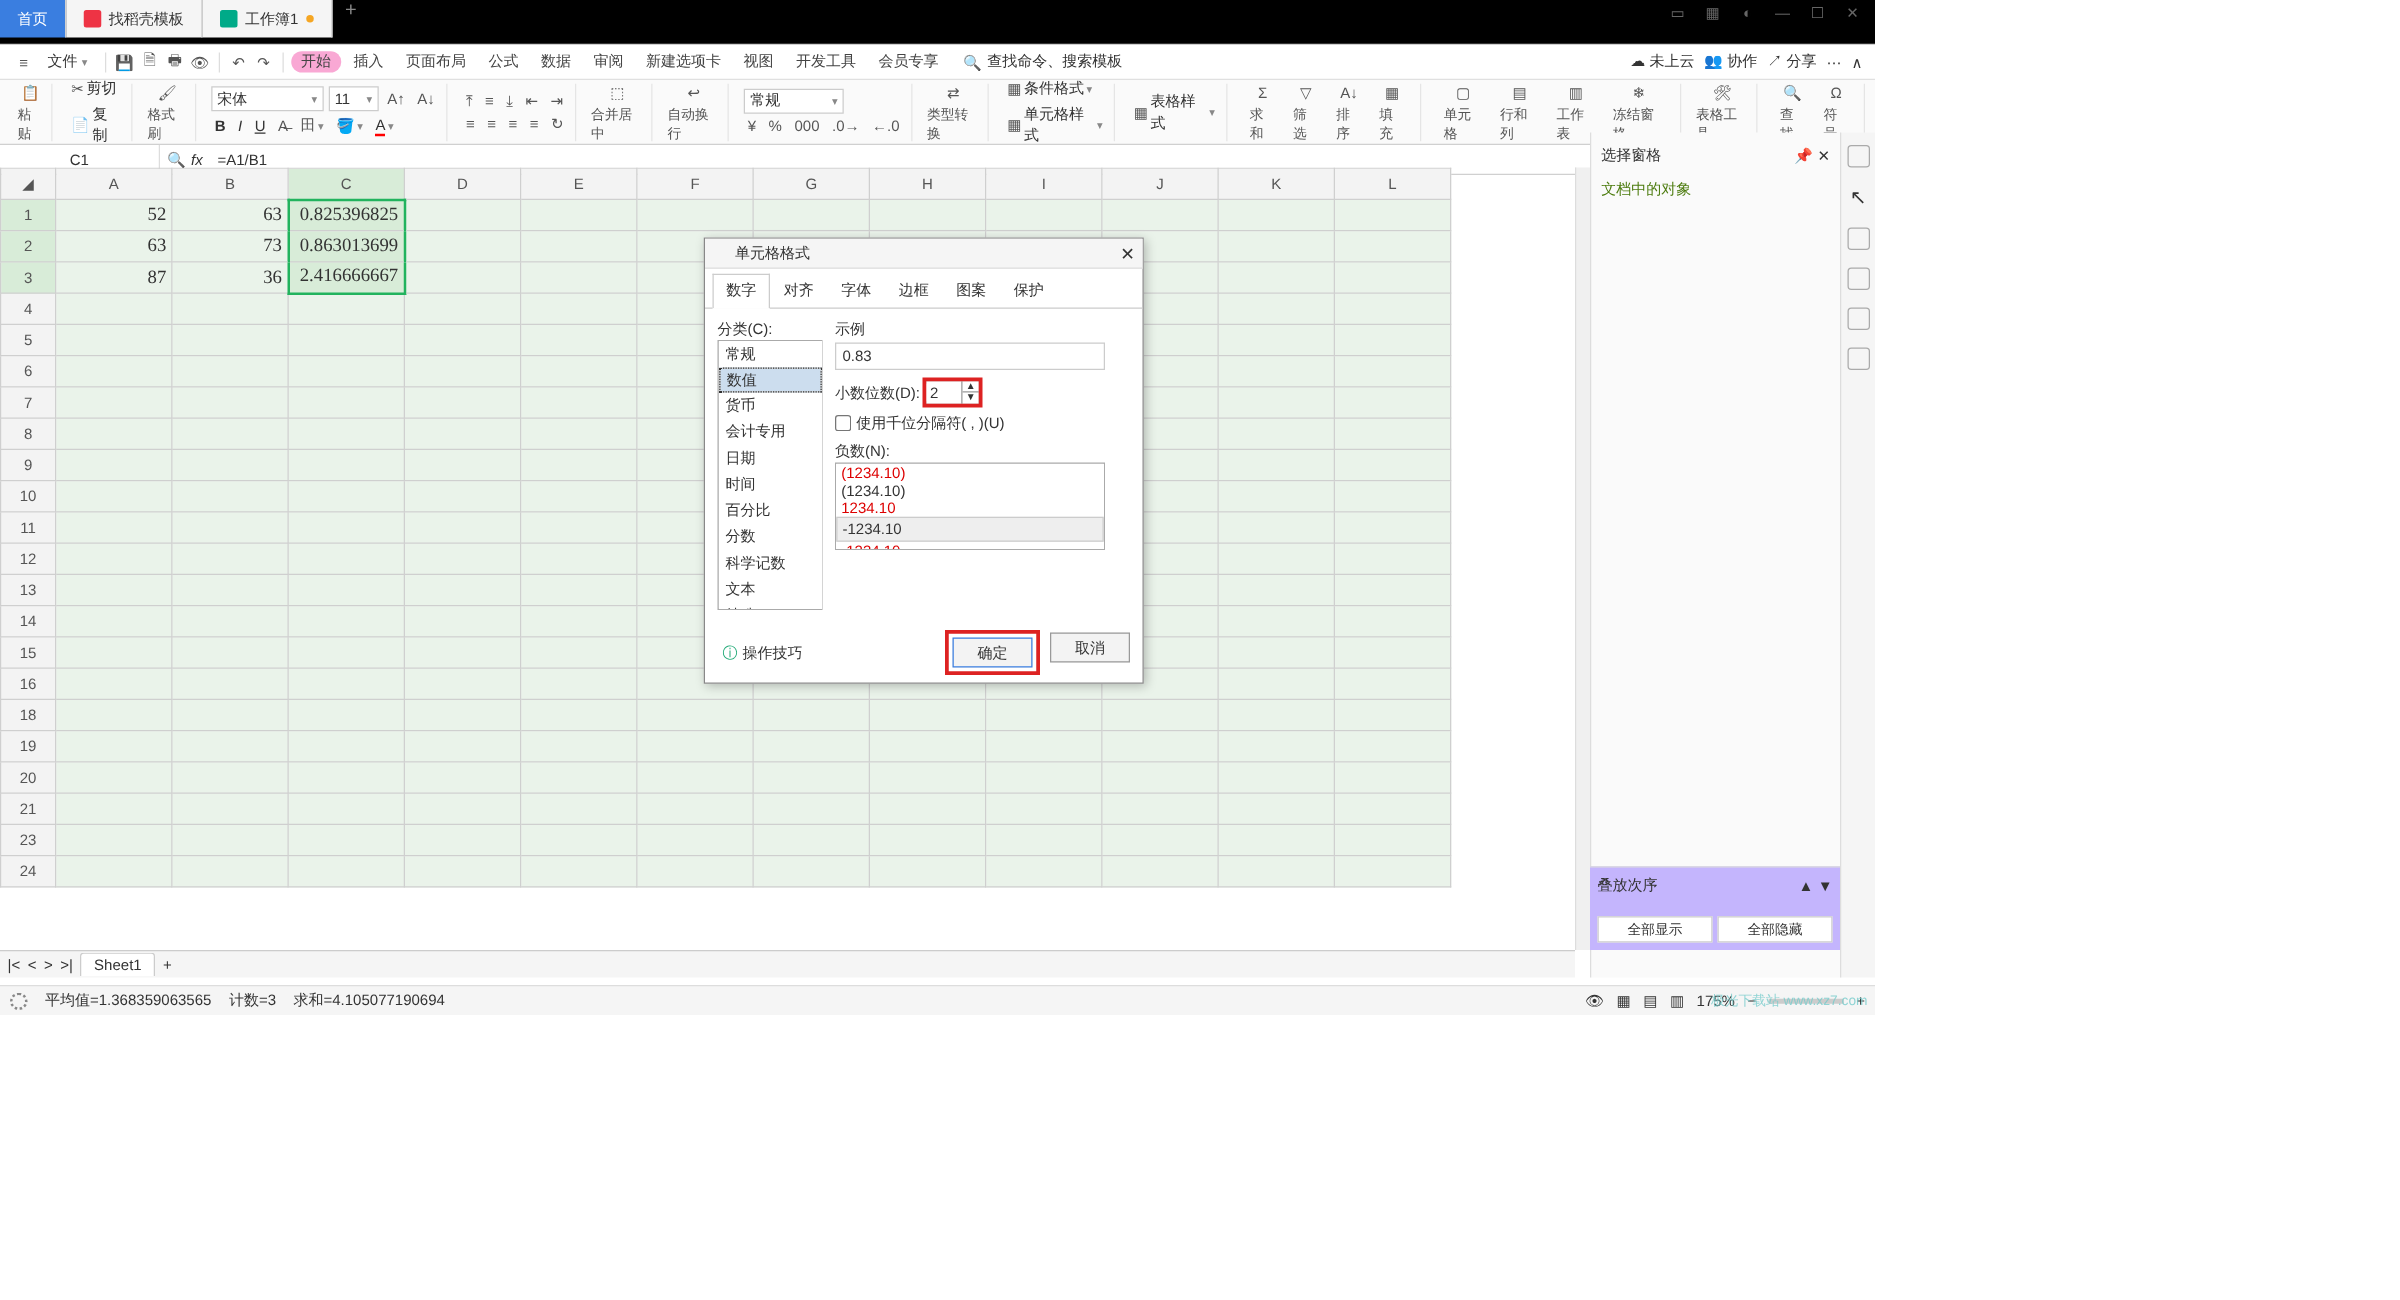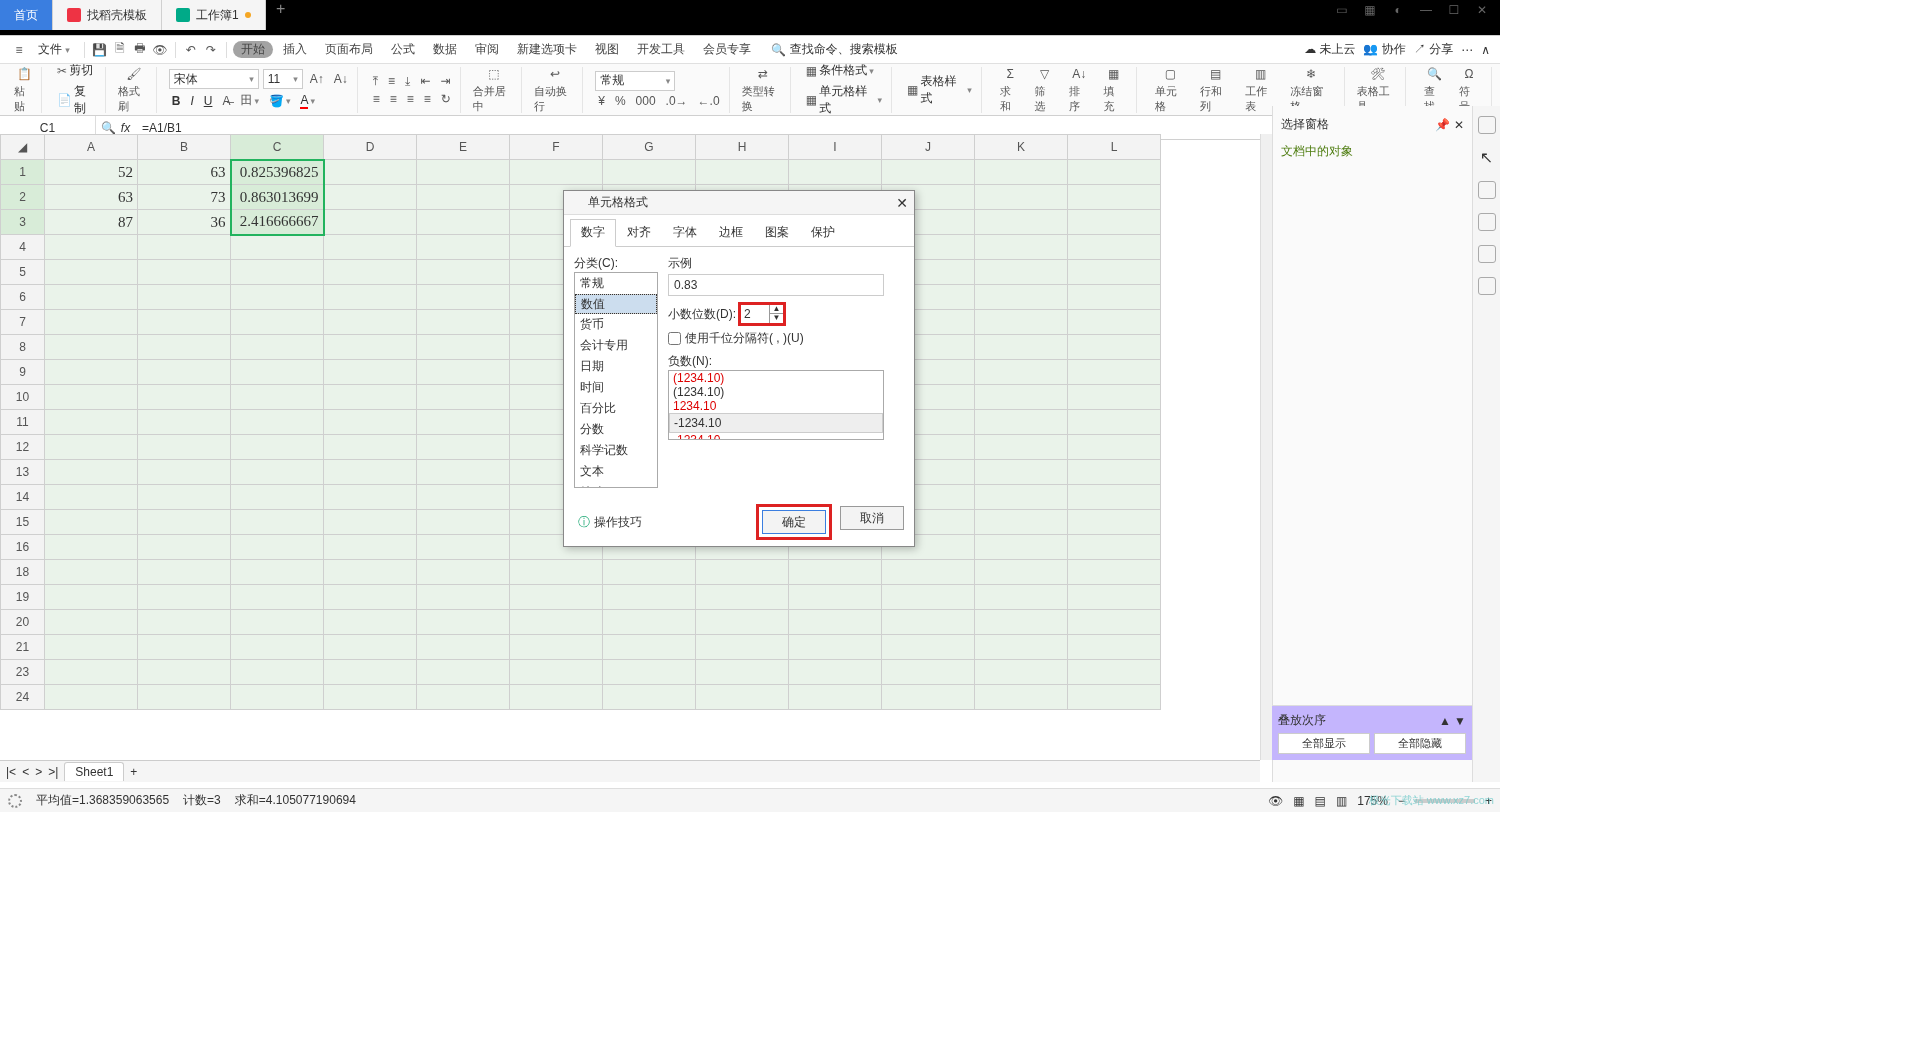--- a/index.html
+++ b/index.html
@@ -9,33 +9,33 @@
 .title-tab.home{background:#3a7ee0;color:#fff}
 .title-tab .dot{width:6px;height:6px;border-radius:50%;background:#f5a623}
 .title-tab .icon-sq{width:14px;height:14px;background:#0a8;border-radius:2px}
 .title-tab .icon-rd{width:14px;height:14px;background:#e34;border-radius:2px}
 .plus-tab{width:30px;text-align:center;color:#888;font-size:16px}
 .win-controls{margin-left:auto;display:flex;gap:4px;padding-right:6px;align-items:center}
 .win-btn{width:24px;height:20px;display:flex;align-items:center;justify-content:center;color:#666}
 .menu-row{height:28px;display:flex;align-items:center;padding:0 10px;gap:2px;border-bottom:1px solid #e0e0e0}
 .mini-icon{width:18px;height:18px;display:inline-flex;align-items:center;justify-content:center;color:#555}
 .menu-row .sep{width:1px;height:16px;background:#ddd;margin:0 4px}
-.pill{background:#a3a3a3;color:#fff;padding:3px 10px;border-radius:10px}
+.pill{background:#f9a8d4;color:#fff;padding:3px 10px;border-radius:10px}
 .menu-item{padding:0 8px;color:#444;cursor:pointer}
 .search-menu{color:#999;margin-left:10px;display:flex;align-items:center;gap:4px}
 .menu-right{margin-left:auto;display:flex;gap:8px;align-items:center;color:#555}
 .ribbon{height:52px;display:flex;align-items:center;padding:4px 8px;gap:6px;border-bottom:1px solid #d0d0d0;background:#fafafa}
 .rgroup{display:flex;flex-direction:column;align-items:center;gap:2px;padding:0 6px;border-right:1px solid #e5e5e5;height:46px;justify-content:center}
 .rgroup.row{flex-direction:row}
 .rlabel{font-size:11px;color:#555}
 .rbtn{display:flex;align-items:center;gap:2px;color:#555;padding:1px 3px}
 .dd{font-size:9px;color:#888}
 .sel{border:1px solid #ccc;height:20px;padding:0 4px;background:#fff;display:flex;align-items:center;min-width:50px;justify-content:space-between}
 .fx-row{height:24px;display:flex;align-items:center;border-bottom:1px solid #d0d0d0}
-.namebox{width:96px;border-right:1px solid #ddd;padding:0 6px;text-align:center;height:100%;display:flex;align-items:center;justify-content:center}
+.namebox{width:128px;border-right:1px solid #ddd;padding:0 6px;text-align:center;height:100%;display:flex;align-items:center;justify-content:center}
 .fx-icons{width:40px;display:flex;justify-content:center;gap:4px;color:#888}
 .fx-input{flex:1;padding:0 6px}
 .sheet-area{position:absolute;top:134px;left:0;right:240px;bottom:30px;overflow:hidden}
 .right-pane{position:absolute;top:106px;right:28px;width:200px;bottom:30px;border-left:1px solid #ddd;background:#fafafa;padding:6px}
 .right-pane .hdr{display:flex;justify-content:space-between;align-items:center;padding:4px 2px;color:#555}
 .side-strip{position:absolute;top:106px;right:0;width:28px;bottom:30px;border-left:1px solid #ddd;background:#f5f5f5;display:flex;flex-direction:column;align-items:center;gap:14px;padding-top:10px}
 .side-strip .sico{width:18px;height:18px;border:1px solid #aaa;border-radius:3px}
 table.grid{border-collapse:collapse;table-layout:fixed}
 table.grid th,table.grid td{border:1px solid #cfcfcf;height:25px;font-size:15px;font-family:"SimSun";text-align:right;padding:0 4px;background:#eaf3ea}
 table.grid th{background:#f3f3f3;font-weight:normal;text-align:center;font-size:12px;font-family:Arial;color:#555}
@@ -71,21 +71,21 @@
 .neg-list .ni.sel{background:#eee}
 .dlg-btns{display:flex;justify-content:flex-end;gap:10px;padding:8px 10px;border-top:0}
 .dlg-btn{width:64px;height:24px;border:1px solid #999;background:#f3f3f3;cursor:pointer}
 .dlg-btn.primary{border:1px solid #3a7ee0}
 .highlight{outline:3px solid #d22;outline-offset:-1px}
 .hint{color:#2a7;display:flex;align-items:center;gap:4px}
 .watermark{position:absolute;right:6px;bottom:4px;color:#7cc;font-size:11px;opacity:.8}
 .stack-pane{position:absolute;right:28px;bottom:30px;width:200px;border-top:1px solid #ddd;background:#c4b5fd;padding:6px;display:flex;align-items:center;justify-content:space-between}
 .gear{width:14px;height:14px;border:2px dotted #888;border-radius:50%}
 .scroll-track{position:absolute;right:228px;top:134px;bottom:52px;width:12px;background:#f0f0f0;border-left:1px solid #ddd}
-.stack-btns{display:flex;gap:4px;margin-top:4px}
+.stack-btns{display:flex;gap:4px;margin-top:16px}
 .stack-btns button{flex:1;border:1px solid #ccc;background:#fff;padding:2px 0;font-size:11px}
 </style>
 </head>
 <body>
 
 <div class="title-tabs">
   <div class="title-tab home">首页</div>
   <div class="title-tab">
       <span class="icon-rd"></span>
       <span>找稻壳模板</span>

